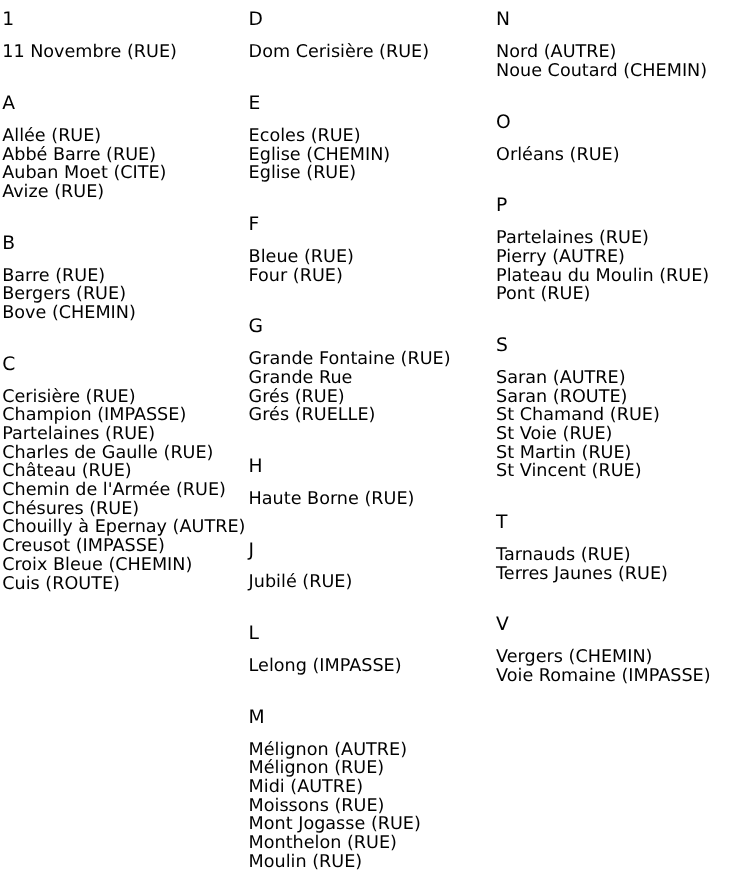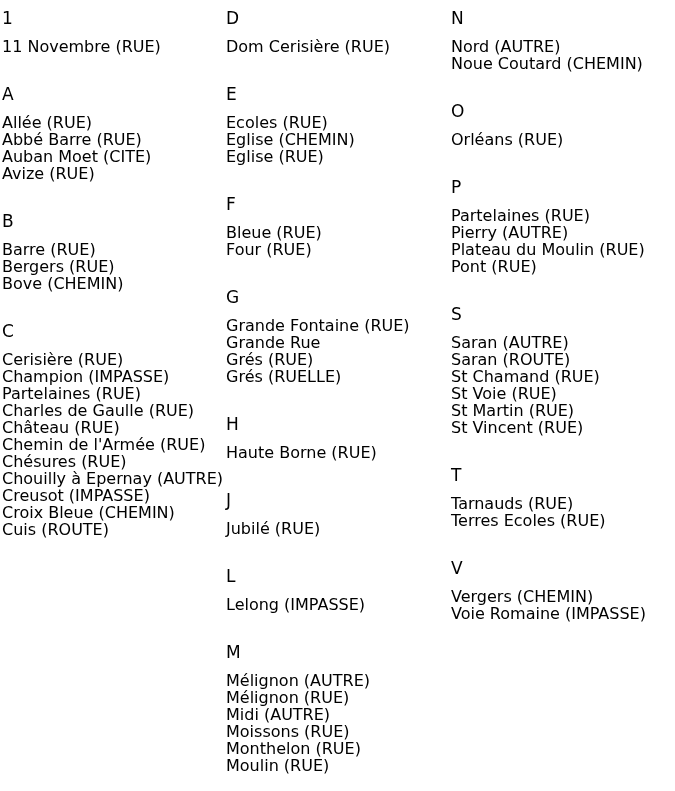--- a/index.html
+++ b/index.html
@@ -104,20 +104,21 @@
       <div class="group">
         <div class="letter">L</div>
         <div class="item">Lelong (IMPASSE)</div>
       </div>
       <div class="group">
         <div class="letter">M</div>
         <div class="item">Mélignon (AUTRE)</div>
         <div class="item">Mélignon (RUE)</div>
         <div class="item">Midi (AUTRE)</div>
         <div class="item">Moissons (RUE)</div>
+        <div class="item">Mont Jogasse (RUE)</div>
         <div class="item">Monthelon (RUE)</div>
         <div class="item">Moulin (RUE)</div>
       </div>
     </div>
   <div class="col col-3">
       <div class="group">
         <div class="letter">N</div>
         <div class="item">Nord (AUTRE)</div>
         <div class="item">Noue Coutard (CHEMIN)</div>
       </div>
@@ -137,21 +138,21 @@
         <div class="item">Saran (AUTRE)</div>
         <div class="item">Saran (ROUTE)</div>
         <div class="item">St Chamand (RUE)</div>
         <div class="item">St Voie (RUE)</div>
         <div class="item">St Martin (RUE)</div>
         <div class="item">St Vincent (RUE)</div>
       </div>
       <div class="group">
         <div class="letter">T</div>
         <div class="item">Tarnauds (RUE)</div>
-        <div class="item">Terres Ecoles (RUE)</div>
+        <div class="item">Terres Jaunes (RUE)</div>
       </div>
       <div class="group">
         <div class="letter">V</div>
         <div class="item">Vergers (CHEMIN)</div>
         <div class="item">Voie Romaine (IMPASSE)</div>
       </div>
     </div>
 </div>
 
 </body></html>

